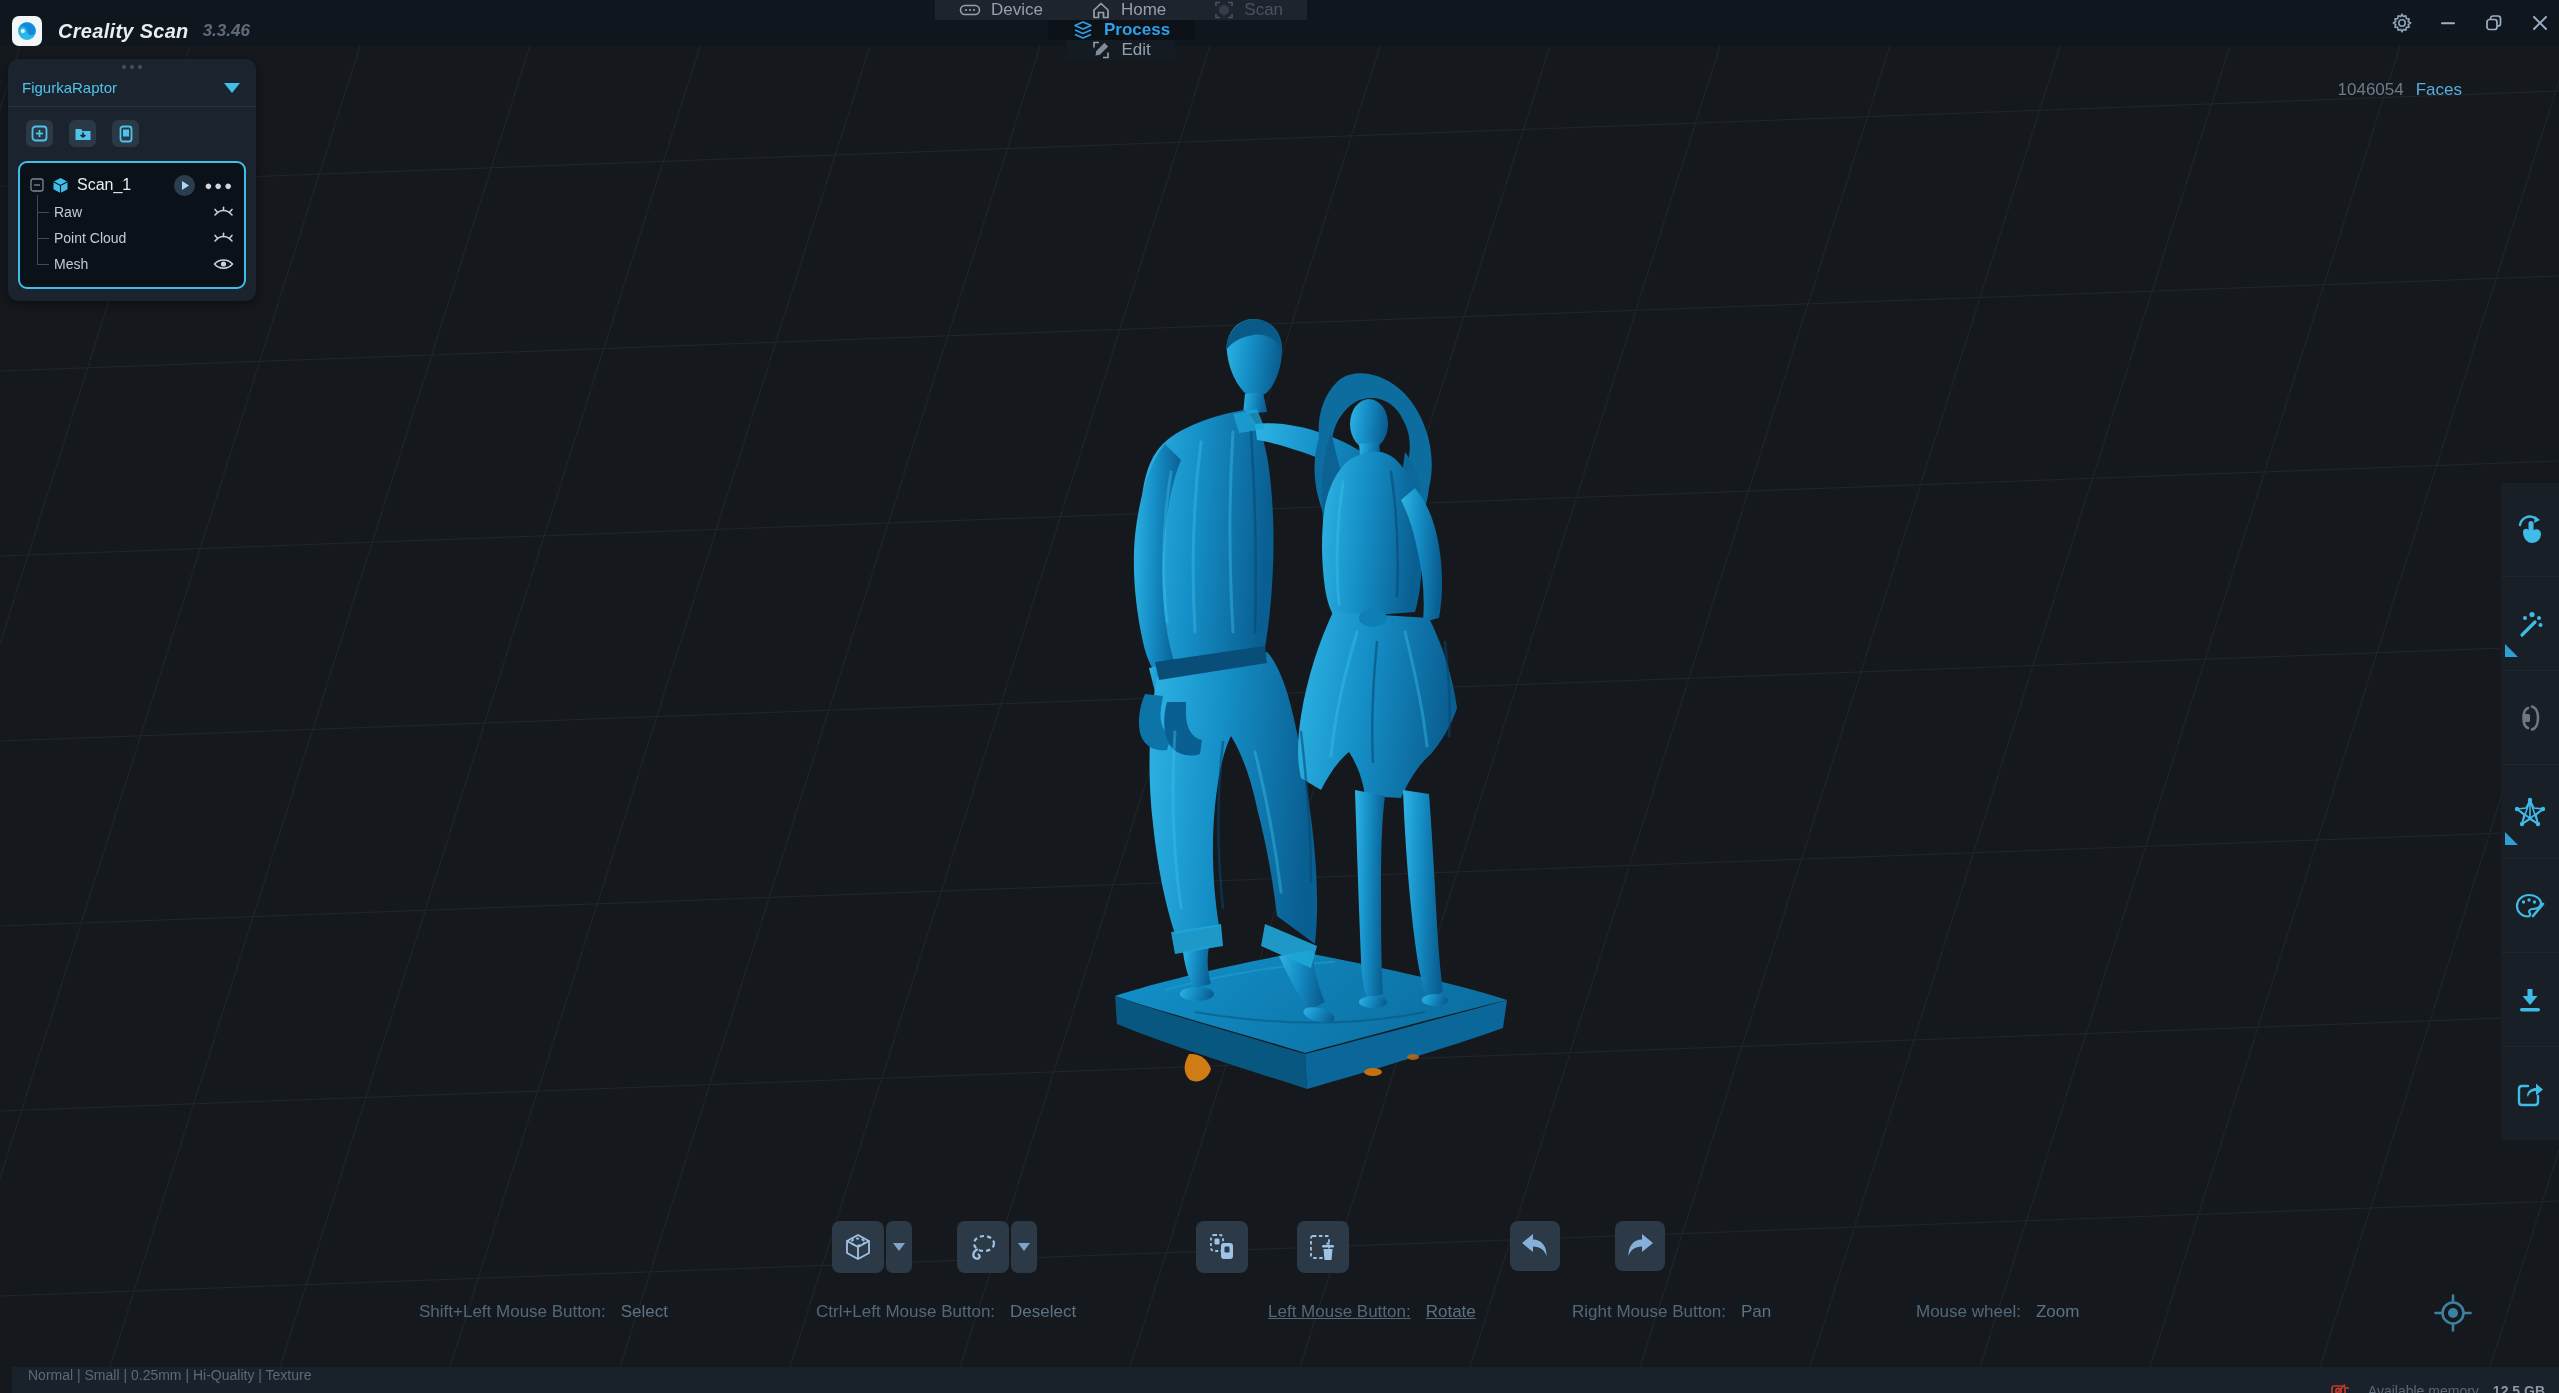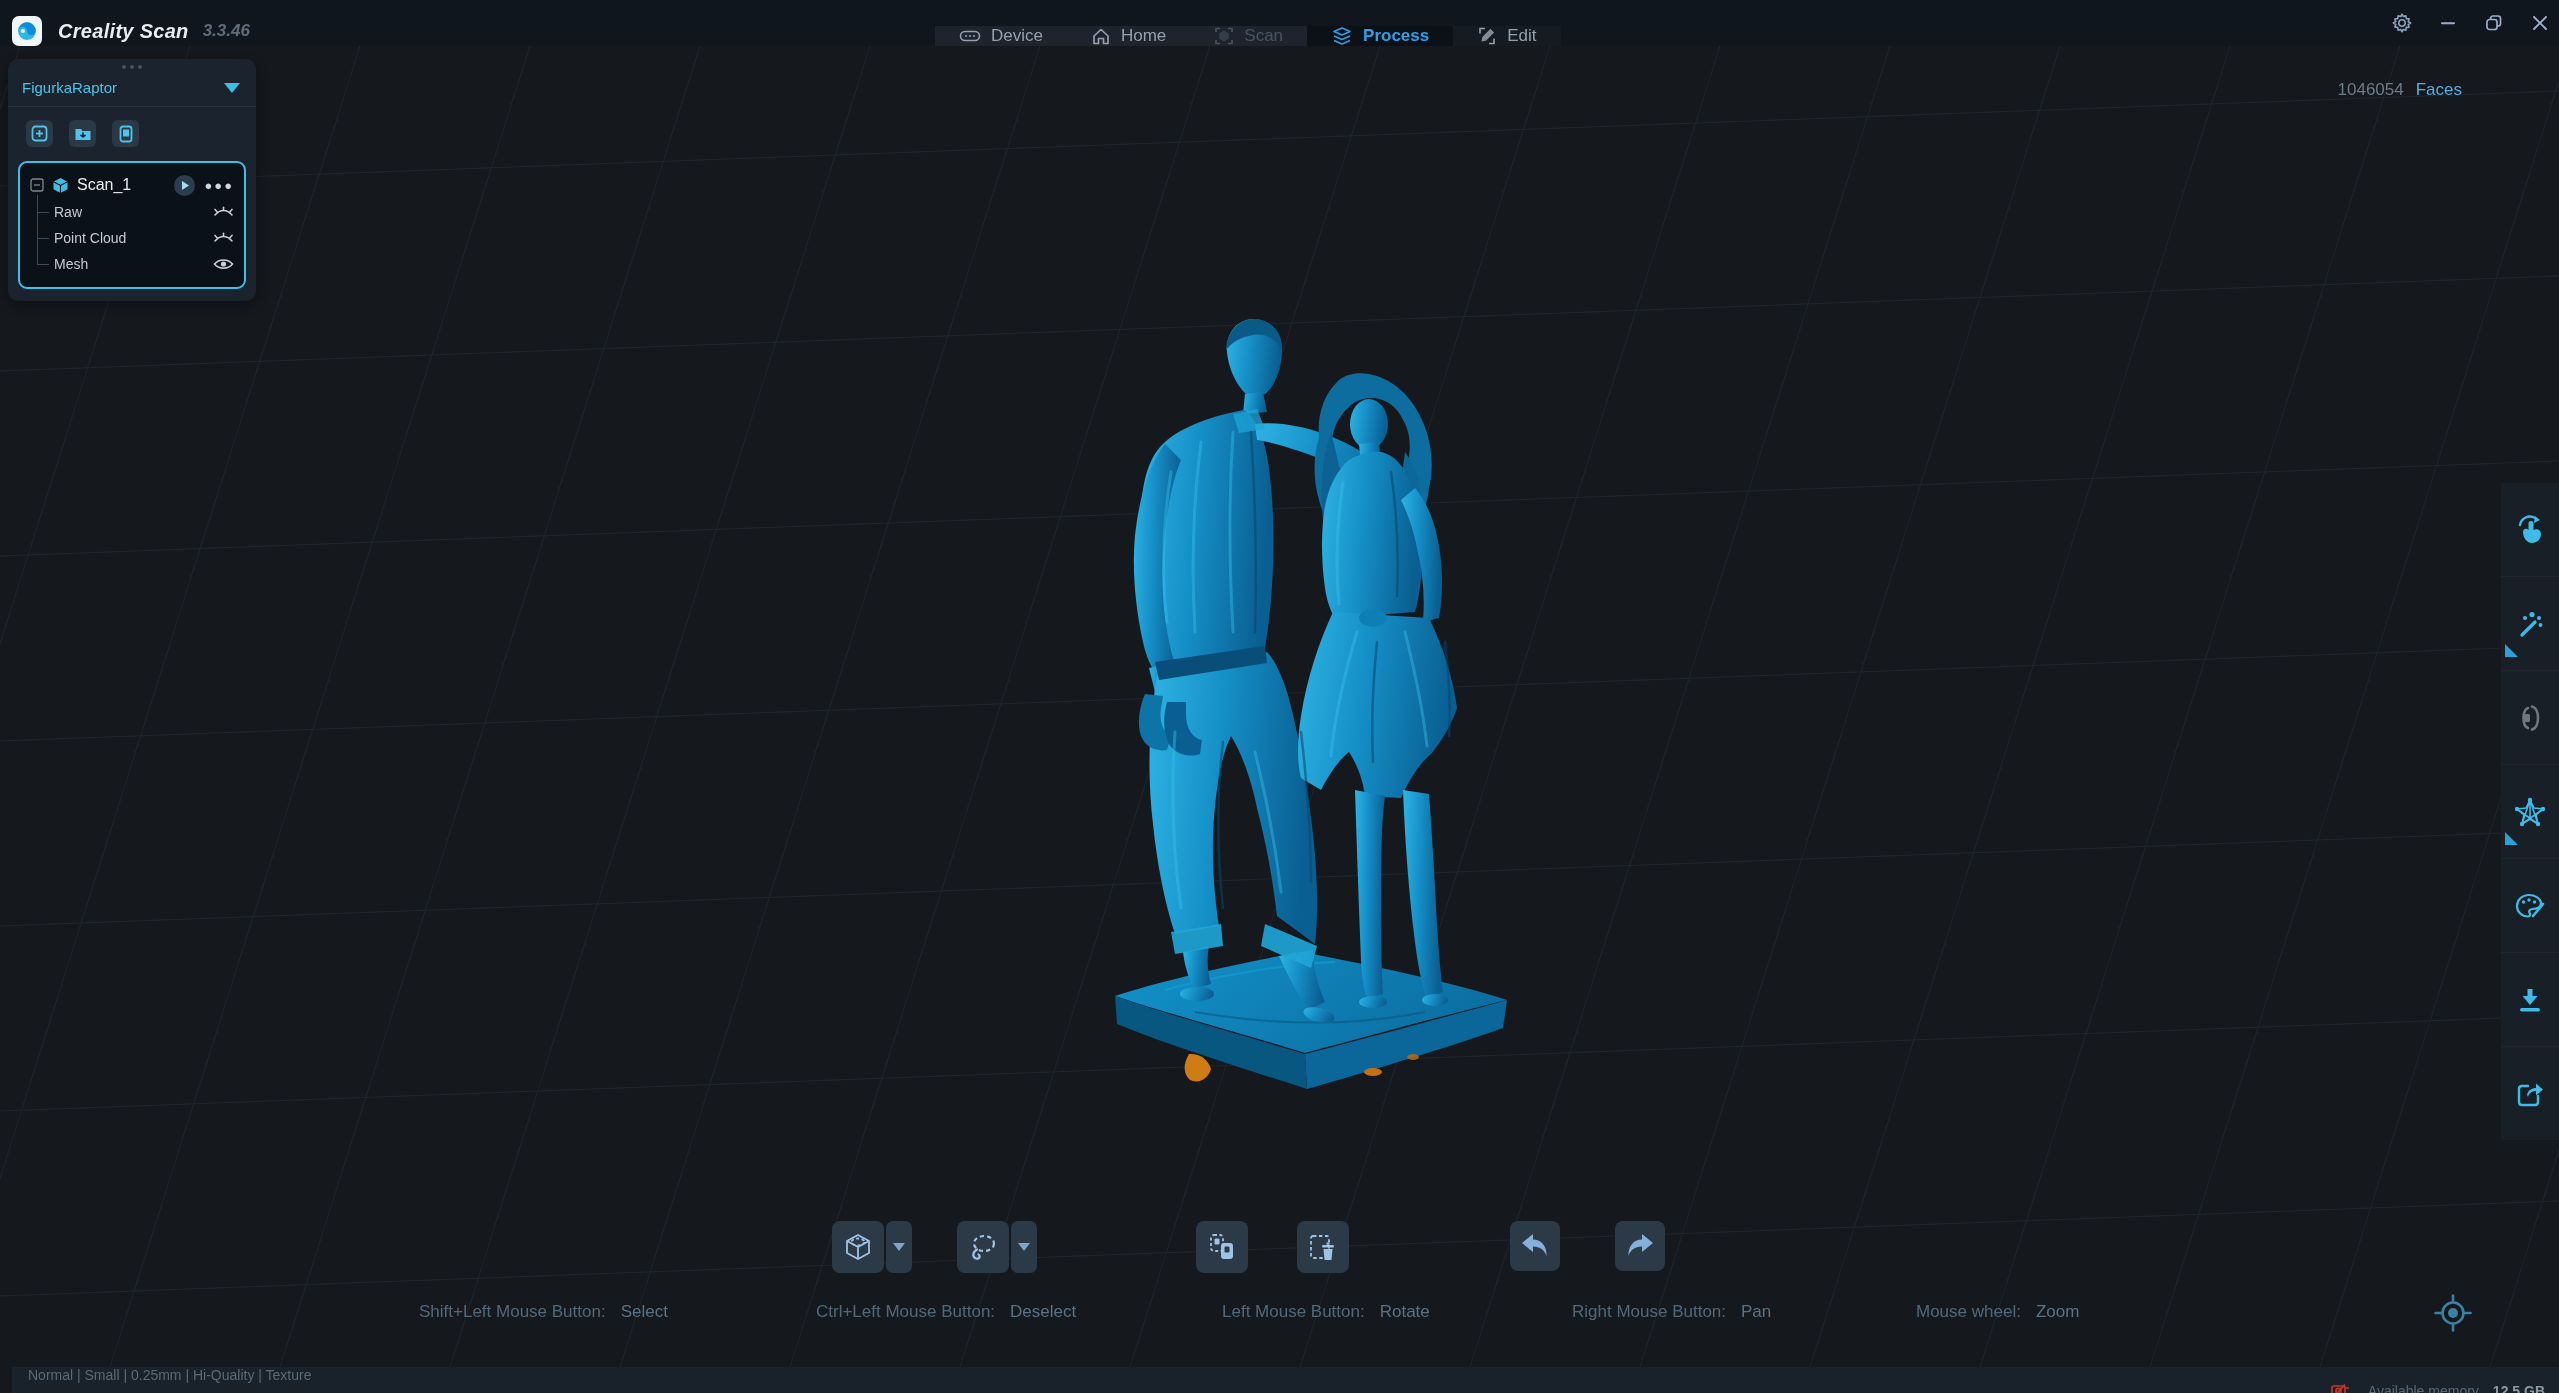--- a/index.html
+++ b/index.html
@@ -7,21 +7,21 @@
     width:2559px;height:1393px;position:relative;overflow:hidden;
     background:#15191e;font-family:"Liberation Sans",sans-serif;
     -webkit-font-smoothing:antialiased;color:#aab4bf;
   }
   
   .titlebar{position:absolute;top:0;left:0;right:0;height:46px;background:#10161d;z-index:40;}
   .tb-left{position:absolute;left:12px;top:8px;height:46px;display:flex;align-items:center;}
   .logo{width:30px;height:30px;border-radius:7px;background:#f3f6f8;display:flex;align-items:center;justify-content:center;}
   .app-title{font-size:20px;font-weight:bold;font-style:italic;color:#e9edf2;margin-left:16px;letter-spacing:.3px;}
   .app-version{font-size:17px;font-weight:bold;font-style:italic;color:#606c7b;margin-left:14px;}
-  .tabs{position:absolute;left:935px;top:0;height:46px;display:flex;align-items:flex-end;}
+  .tabs{position:absolute;left:935px;top:0;height:46px;display:flex;align-items:center;flex-direction:column;}
   .tab{display:flex;align-items:center;gap:10px;padding:0 24px;font-size:17px;color:#96a0ab;cursor:default;}
   .tab-group{display:flex;background:#1d242d;}
   .tab.disabled{color:#4a545f;}
   .tab.active{background:#0b1117;color:#2f9fe8;font-weight:bold;}
   .tab.edit-bg{background:#151b22;}
   .win-controls{position:absolute;right:7px;top:0;height:46px;display:flex;align-items:center;gap:22px;}
   .win-btn{width:24px;height:24px;display:flex;align-items:center;justify-content:center;}
   
   .viewport{position:absolute;top:46px;left:0;right:0;bottom:26px;background:#15191e;overflow:hidden;}
   .gridsvg{position:absolute;inset:0;}
@@ -488,21 +488,21 @@
       <path d="M17,2 L28,11 L17,20 L17,14.5 C10,14.5 5.5,18 3.5,24 C3,15 8,7.5 17,7.5 Z" fill="#86b0da"></path>
     </svg>
   </div>
 
   <div class="hint" style="left:419px;">
     <span>Shift+Left Mouse Button:</span><span class="act">Select</span>
   </div>
   <div class="hint" style="left:816px;">
     <span>Ctrl+Left Mouse Button:</span><span class="act">Deselect</span>
   </div>
-  <div class="hint" style="left:1222px;">
+  <div class="hint" style="left:1268px;text-decoration:underline;">
     <span>Left Mouse Button:</span><span class="act">Rotate</span>
   </div>
   <div class="hint" style="left:1572px;">
     <span>Right Mouse Button:</span><span class="act">Pan</span>
   </div>
   <div class="hint" style="left:1916px;">
     <span>Mouse wheel:</span><span class="act">Zoom</span>
   </div>
 
   <div class="locate-btn">

